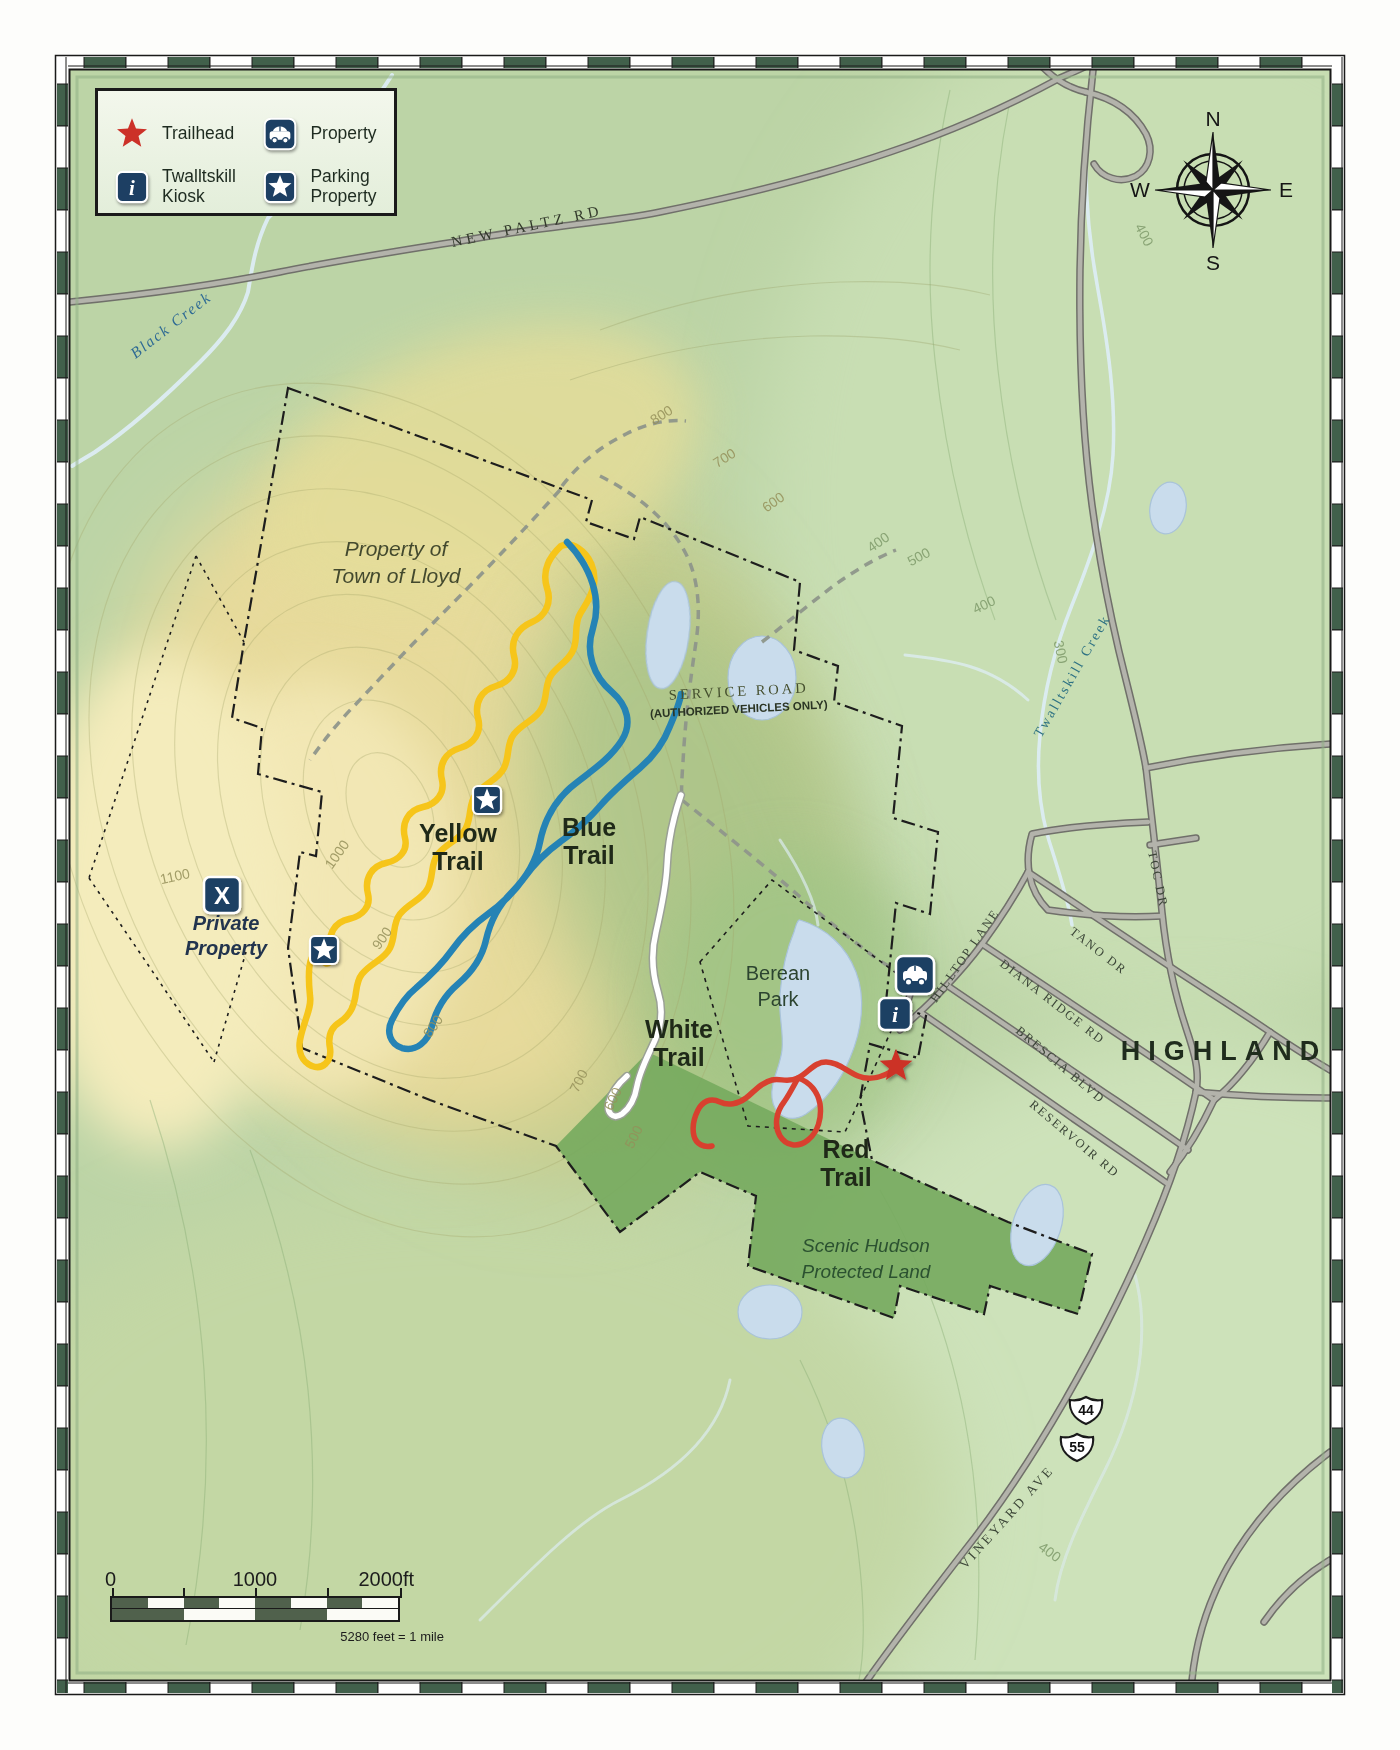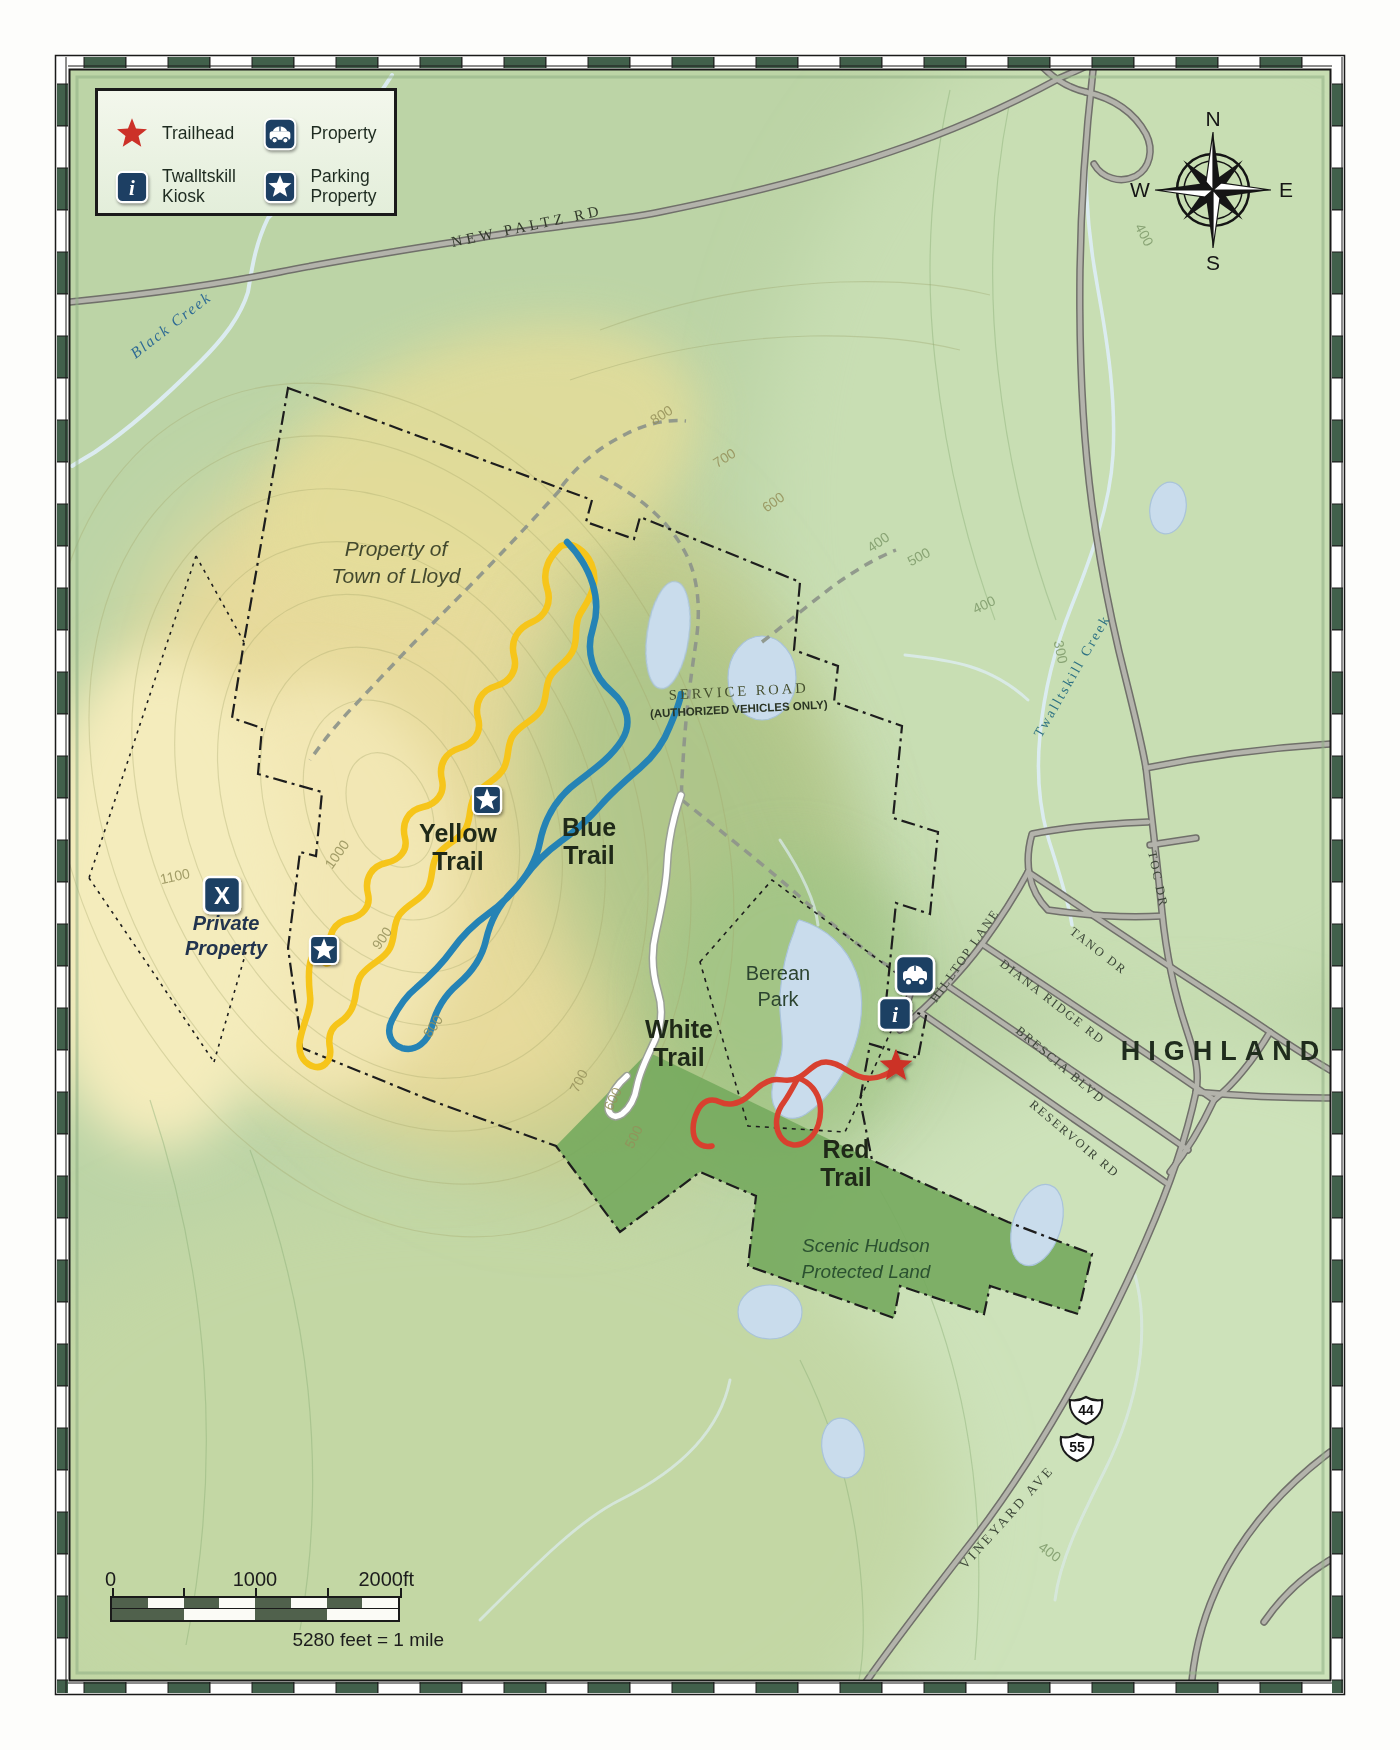--- a/index.html
+++ b/index.html
@@ -54,21 +54,21 @@
   .sb2 { right:-14px; }
   .sb-bar { position:relative; margin-top:4px; height:22px; border:2px solid #1a1a1a;
             box-sizing:content-box; background:#fbfbf6; }
   .sb-row { display:flex; width:100%; }
   .sb-top { height:11px; border-bottom:1.5px solid #1a1a1a; box-sizing:border-box; }
   .sb-bot { height:11px; }
   .sb-row i { flex:1; }
   .sb-row i.d { background:#50614c; }
   .sb-row i.l { background:#fbfbf6; }
   .tk { position:absolute; top:-10px; width:2px; height:10px; background:#1a1a1a; }
-  .sb-caption { margin-top:7px; font-size:19px; text-align:right;
+  .sb-caption { margin-top:7px; font-size:13px; text-align:right;
                 transform:translateX(44px); }
 </style>
 </head>
 <body>
 
 <div id="stage">
 
 <svg id="mapsvg" width="1400" height="1750" viewBox="0 0 1400 1750" xmlns="http://www.w3.org/2000/svg">
   <defs>
     <clipPath id="mapclip">

